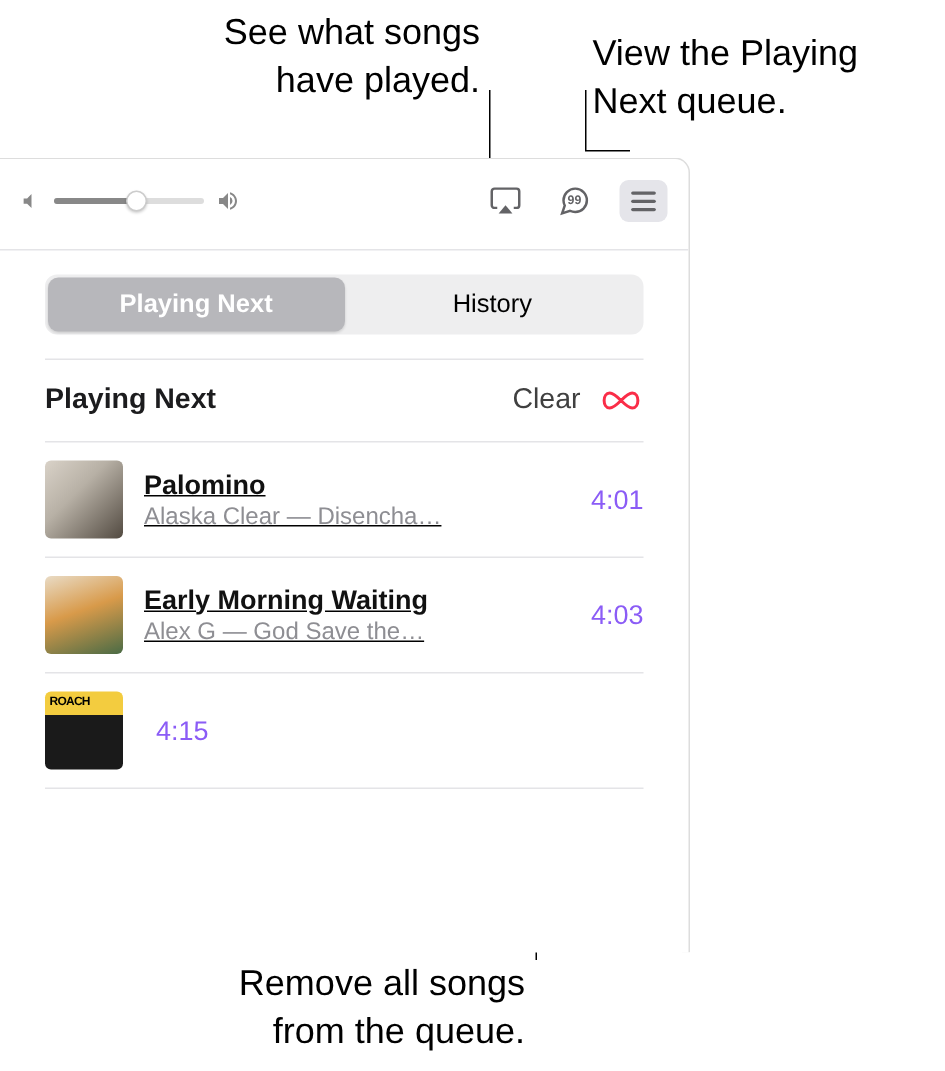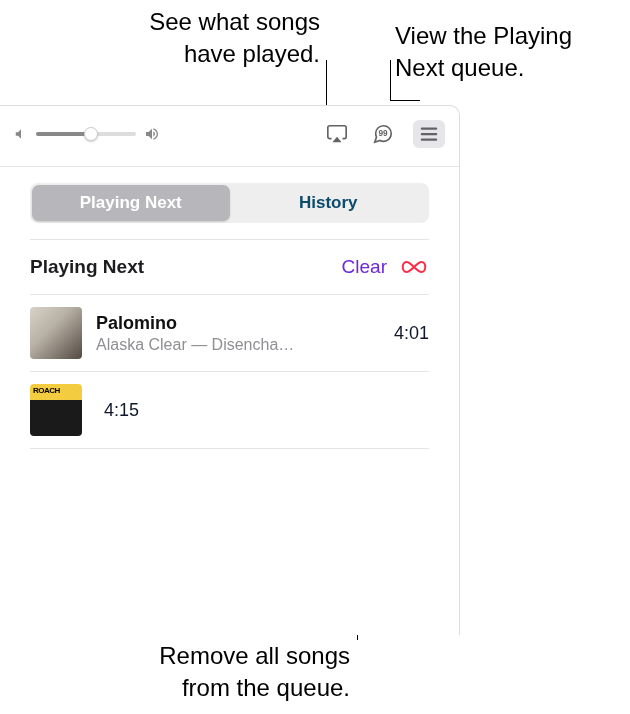--- a/index.html
+++ b/index.html
@@ -75,34 +75,34 @@
     }
     .divider {
       height:1px; background:#e4e4e7; margin:0;
     }
     .tabs {
       display:flex; margin:16px 30px 16px 30px;
       background:#eeeeef; border-radius:8px; padding:2px;
     }
     .tab {
       flex:1; text-align:center; padding:8px 0; font-size:17px;
-      color:#0c4a6e; border-radius:7px; font-weight:700;
+      color:#000000; border-radius:7px; font-weight:400;
     }
     .tab.active {
       background:#b7b7bb; color:#fff; font-weight:600;
       box-shadow:0 1px 2px rgba(0,0,0,.15);
     }
     .section-header {
       display:flex; align-items:center; padding:16px 30px 10px 30px;
     }
     .section-title {
       font-size:19px; font-weight:700; color:#1c1c1e; flex:0 0 auto;
     }
     .clear-btn {
-      margin-left:auto; font-size:19px; color:#6d28d9; font-weight:400;
+      margin-left:auto; font-size:19px; color:#404040; font-weight:400;
     }
     .infinity {
       margin-left:12px; display:inline-flex; color:#fa2d48;
     }
     .list {
       border-top:1px solid #e4e4e7; margin:6px 30px 0 30px;
     }
     .row {
       display:flex; align-items:center; padding:12px 0;
       border-bottom:1px solid #e4e4e7; gap:14px;
@@ -119,32 +119,32 @@
     }
     .art3 {
       background: linear-gradient(180deg,#f3cc3f 0%, #f3cc3f 30%, #1a1a1a 30%, #1a1a1a 100%);
       position:relative;
     }
     .art3::before {
       content:"ROACH"; position:absolute; top:2px; left:3px; font-size:8px;
       font-weight:900; color:#000; letter-spacing:-0.5px;
     }
     .meta {
-      flex:1; min-width:0;
+      flex:1; min-width:0;text-decoration:underline;
     }
     .track-title {
       font-size:18px; font-weight:600; color:#111; white-space:nowrap;
       overflow:hidden; text-overflow:ellipsis;
     }
     .track-sub {
       font-size:16px; color:#8e8e93; white-space:nowrap;
       overflow:hidden; text-overflow:ellipsis; margin-top:2px;
     }
     .duration {
-      font-size:18px; color:#0f172a; flex:0 0 auto; padding-left:8px;
+      font-size:18px; color:#8b5cf6; flex:0 0 auto; padding-left:8px;
     }
     .ann-bot {
       text-align:center;
     }
   </style>
 </head>
 <body>
 
 <div class="annotation" style="top:6px; left:110px; width:210px;">See what songs
 have played.</div>
@@ -223,20 +223,28 @@
 
     <div class="row">
       <div class="art art1"></div>
       <div class="meta">
         <div class="track-title">Palomino</div>
         <div class="track-sub">Alaska Clear — Disencha…</div>
       </div>
       <div class="duration">4:01</div>
     </div>
 
+    <div class="row">
+      <div class="art art2"></div>
+      <div class="meta">
+        <div class="track-title">Early Morning Waiting</div>
+        <div class="track-sub">Alex G — God Save the…</div>
+      </div>
+      <div class="duration">4:03</div>
+    </div>
 
     <div class="row">
       <div class="art art3"></div>
       <div class="duration">4:15</div>
     </div>
 
   </div>
 </div>
 
 </body></html>

